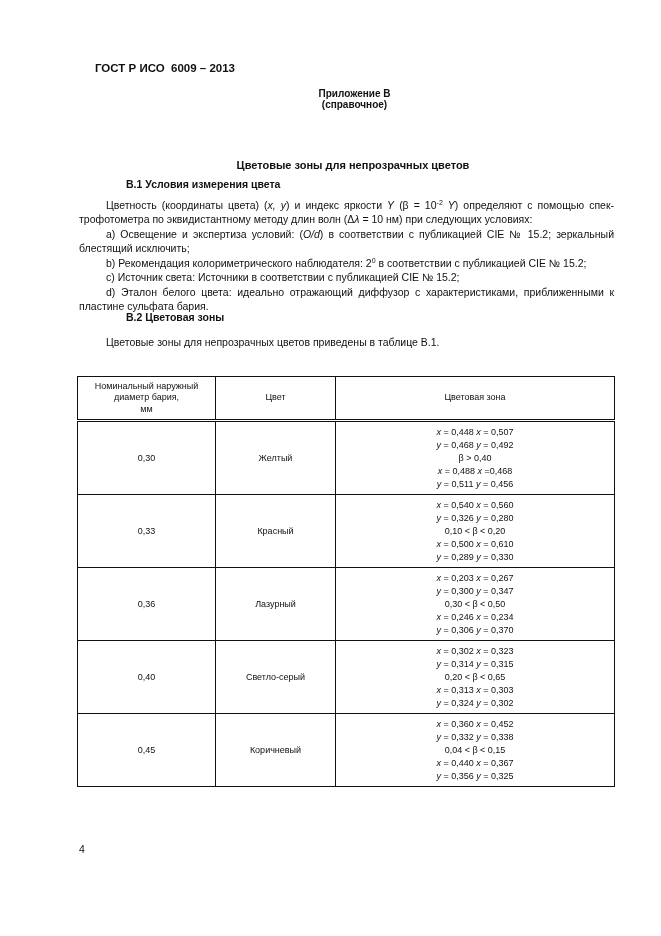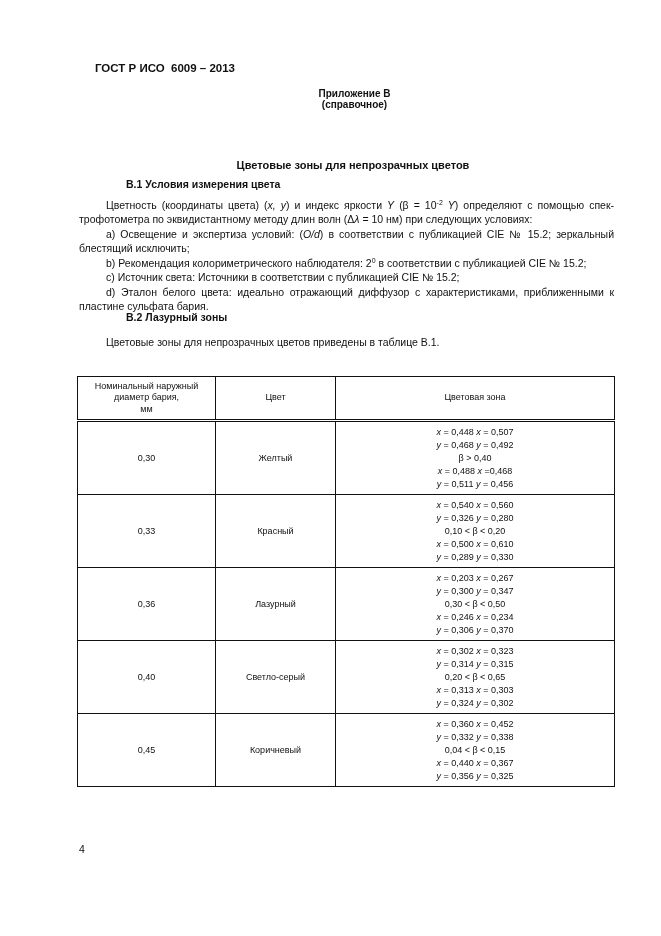--- a/index.html
+++ b/index.html
@@ -124,21 +124,21 @@
   </div>
 
   <div class="abs para" style="top:270px;">
     <span class="indent"></span><span>с) Источник света: Источники в соответствии с публикацией CIE № 15.2;</span>
   </div>
 
   <div class="abs para" style="top:285px;">
     <span class="indent"></span><span>d) Эталон белого цвета: идеально отражающий диффузор с характеристиками, приближенными к пластине сульфата бария.</span>
   </div>
 
-  <div class="abs h2" style="top:311px;">В.2 Лазурный зоны</div>
+  <div class="abs h2" style="top:311px;">В.2 Цветовая зоны</div>
 
   <div class="abs para" style="top:314px;margin-top:21px;">
     <span class="indent"></span><span>Цветовые зоны для непрозрачных цветов приведены в таблице В.1.</span>
   </div>
 
 
   <table class="zones">
     <colgroup>
       <col style="width:138px">
       <col style="width:120px">

